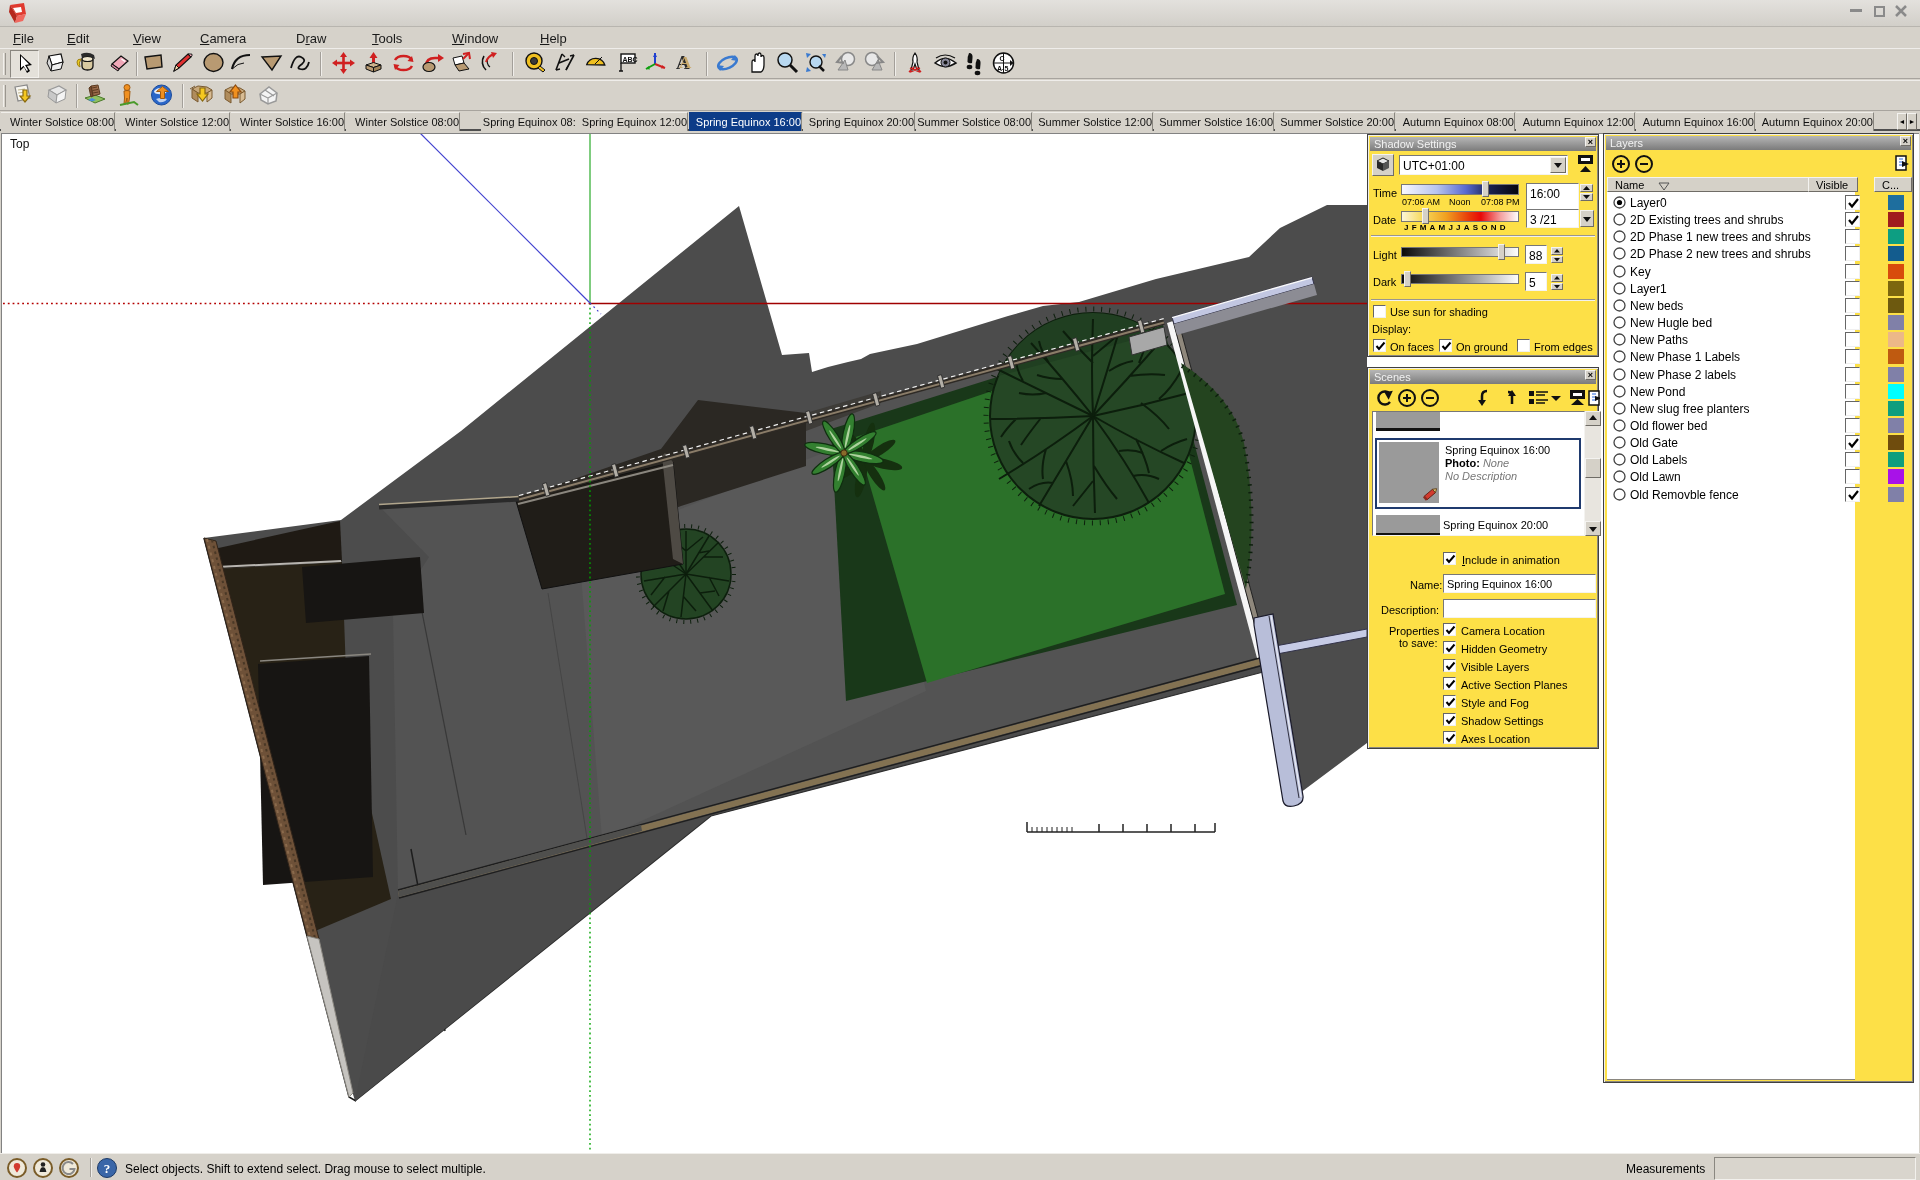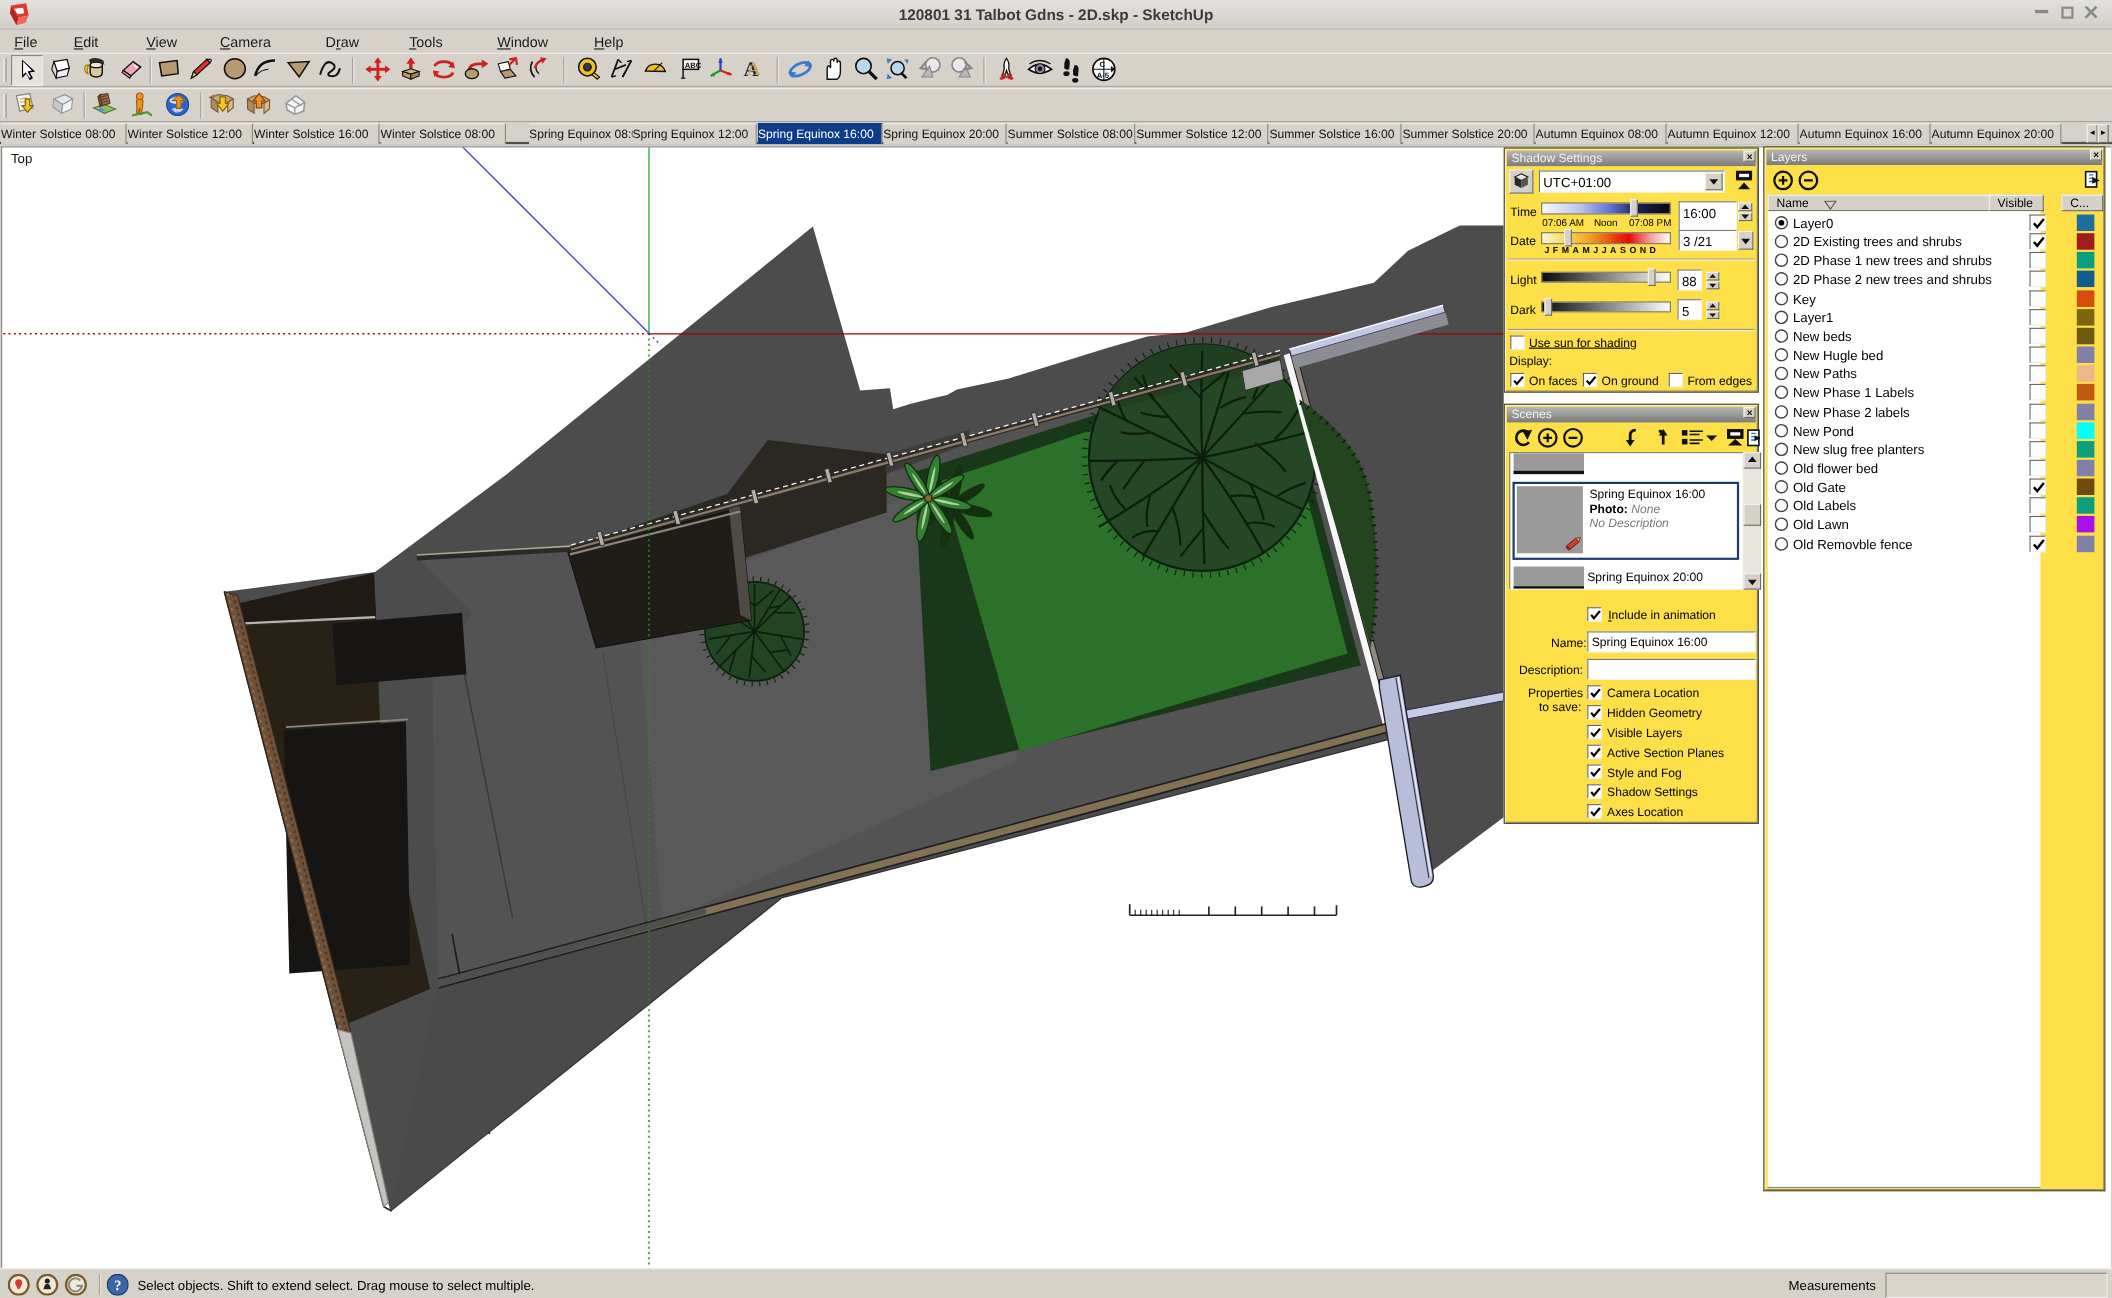--- a/index.html
+++ b/index.html
@@ -14,21 +14,21 @@
 .menuitem { position:absolute; top:3px; font-size:13px; color:#1a1a1a; }
 .menuitem u { text-decoration:underline; }
 #toolbar1 { left:0; top:48px; width:1920px; height:31px; background:#d6d2ca; border-top:1px solid #efedea; border-bottom:1px solid #a8a49e; }
 #toolbar2 { left:0; top:80px; width:1920px; height:31px; background:#d6d2ca; border-top:1px solid #efedea; border-bottom:1px solid #a8a49e; }
 .tbtn { position:absolute; top:1px; width:29px; height:28px; }
 .tsep { position:absolute; top:3px; width:2px; height:24px; border-left:1px solid #a39f99; border-right:1px solid #f0eeea; }
 .grip { position:absolute; left:3px; top:4px; width:3px; height:22px; border-left:1px solid #f2f0ec; border-right:1px solid #9a968f; }
 
 
 #tabbar { left:0; top:112px; width:1920px; height:19px; background:#d6d2ca; border-bottom:2px solid #4f4f4f; }
-.tab { position:absolute; top:0; height:19px; font-size:11px; color:#111; text-align:left; line-height:18px; background:#d6d2ca; border-right:1px solid #8a8780; border-top:1px solid #f0eeea; white-space:nowrap; overflow:hidden; }
+.tab { position:absolute; top:0; height:19px; font-size:11px; color:#111; text-align:right; line-height:18px; background:#d6d2ca; border-right:1px solid #8a8780; border-top:1px solid #f0eeea; white-space:nowrap; overflow:hidden; }
 .tabsel { background:#0d3c88; color:#fff; border-top:1px solid #0d3c88; }
 
 
 #viewport { left:1px; top:133px; width:1918px; height:1020px; background:#ffffff; border-left:1px solid #828282; border-top:1px solid #828282; }
 #toplabel { left:8px; top:3px; font-size:12px; color:#111; }
 
 
 .panel { position:absolute; background:#fde047; border:1px solid #404040; box-shadow:inset 1px 1px 0 #f0efec, inset -1px -1px 0 #8a8780; }
 .ptitle { position:absolute; left:2px; top:2px; right:2px; height:14px; background:linear-gradient(#b6b6b6,#7b7b7b); color:#f2f2f2; font-size:11px; padding-left:4px; line-height:14px; }
 .pclose { position:absolute; top:2px; right:2px; width:11px; height:10px; background:#d5d1c8; border:1px solid; border-color:#f4f3f0 #6f6c66 #6f6c66 #f4f3f0; font-size:9px; line-height:8px; text-align:center; color:#000; font-weight:bold; }
@@ -40,21 +40,20 @@
 .lbl { position:absolute; font-size:11px; color:#000; white-space:nowrap; }
 .lbl12 { position:absolute; font-size:12px; color:#000; white-space:nowrap; }
 
 
 #statusbar { left:0; top:1153px; width:1920px; height:27px; background:#d6d2ca; border-top:1px solid #f0eeea; }
 </style>
 </head>
 <body>
 
 <div id="titlebar" class="abs">
-  <div id="titletext" class="abs">120801 31 Talbot Gdns - 2D.skp - SketchUp</div>
   <svg class="abs" style="left:8px; top:2px;" width="20" height="22" viewBox="0 0 20 22">
     <path d="M2 3 L16 1 L18 12 L9 14 Z" fill="#e03a2f"></path>
     <path d="M2 3 L9 14 L7 21 L1 10 Z" fill="#b5271d"></path>
     <path d="M9 14 L18 12 L15 19 L7 21 Z" fill="#f0675e"></path>
     <path d="M5 6 L13 5 L14 10 L8 11 Z" fill="#fff"></path>
   </svg>
   <div class="abs" style="right:58px; top:9px; width:12px; height:3px; background:#8a8a8a;"></div>
   <div class="abs" style="right:35px; top:6px; width:11px; height:11px; border:2px solid #8a8a8a;"></div>
   <svg class="abs" style="right:12px; top:4px;" width="14" height="14">
       <path d="M2 2 L12 12 M12 2 L2 12" stroke="#8a8a8a" stroke-width="2.5"></path>
@@ -616,21 +615,21 @@
       </div>
     <div class="raised" style="position:absolute; left:0; top:8.5px; width:12px; height:7.5px;">
         <svg width="10" height="5.5">
           <path d="M2 1 L8 1 L5 4.5 Z" fill="#111"></path>
         </svg>
       </div>
   </div>
   <hr class="abs" style="left:3px; top:164px; width:224px; border:0; border-top:1px solid #9a968f; border-bottom:1px solid #f2f1ee;">
 
   <div class="cb" style="left:5px; top:170px;"></div>
-  <div class="lbl" style="left:22px; top:171px;text-decoration:underline;">Use sun for shading</div>
+  <div class="lbl" style="left:22px; top:171px;">Use sun for shading</div>
   <div class="lbl" style="left:4px; top:188px;">Display:</div>
   <div class="cb" style="left:5px; top:204px;">
       <svg width="13" height="13">
         <path d="M2.5 6 L5 9 L10.5 2.5" stroke="#000" stroke-width="2" fill="none"></path>
       </svg>
     </div>
   <div class="lbl" style="left:22px; top:206px;">On faces</div>
   <div class="cb" style="left:71px; top:204px;">
       <svg width="13" height="13">
         <path d="M2.5 6 L5 9 L10.5 2.5" stroke="#000" stroke-width="2" fill="none"></path>

